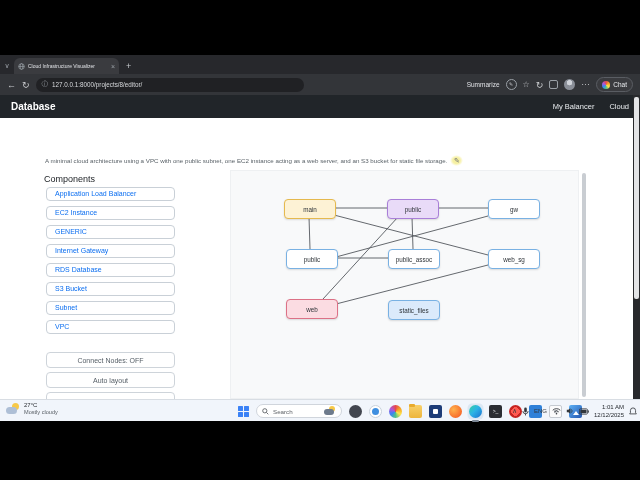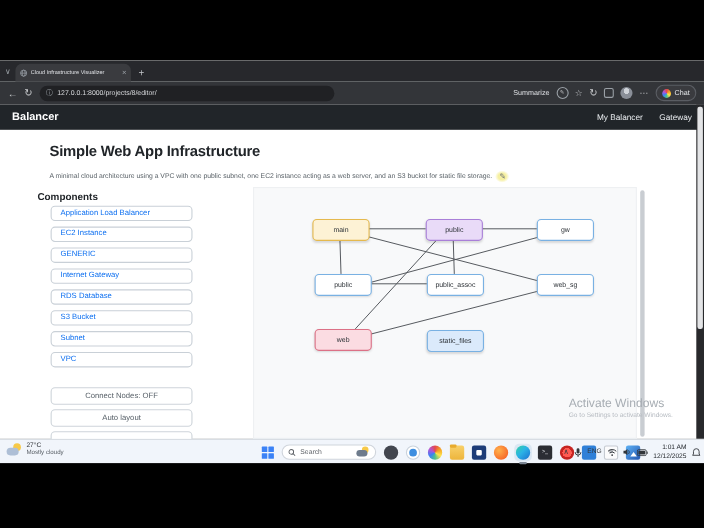--- a/index.html
+++ b/index.html
@@ -30,21 +30,21 @@
   .chat-label{color:#e8eaed;font-size:6.5px;}
   
   .navbar{position:absolute;left:0;top:40px;width:640px;height:23px;background:#212529;display:flex;align-items:center;padding:0 11px;box-sizing:border-box;}
   .brand{color:#fff;font-size:10px;font-weight:700;}
   .nav-spacer{flex:1;}
   .nav-link{color:#e9ecef;font-size:7.5px;margin-left:15px;}
   .page-title{position:absolute;left:45px;top:75px;font-size:13.5px;font-weight:600;color:#212529;letter-spacing:-0.2px;}
   .page-desc{position:absolute;left:45px;top:100px;font-size:6.2px;color:#5a6268;white-space:nowrap;display:flex;align-items:center;gap:3px;}
   .edit-hl{display:inline-flex;width:13px;height:11px;border-radius:50%;align-items:center;justify-content:center;
            background:radial-gradient(closest-side,#f6f0a2 55%,rgba(246,240,162,0));color:#6b7177;font-size:7px;}
-  .side-heading{position:absolute;left:34px;top:119px;font-size:9px;font-weight:700;color:#212529;}
+  .side-heading{position:absolute;left:44px;top:119px;font-size:9px;font-weight:400;color:#212529;}
   .comp-list{position:absolute;left:46px;top:132px;width:129px;display:flex;flex-direction:column;gap:5.5px;}
   .comp-btn{height:13.5px;border:1px solid #c9d0d7;border-radius:4px;background:#fff;color:#0b6ef0;font-size:7px;
             display:flex;align-items:center;padding-left:8px;box-sizing:border-box;}
   .action-list{position:absolute;left:46px;top:297px;width:129px;display:flex;flex-direction:column;gap:4px;}
   .action-btn{height:16px;border:1px solid #ced4da;border-radius:4px;background:#fff;color:#555e66;font-size:7px;
               display:flex;align-items:center;justify-content:center;box-sizing:border-box;}
   
   .canvas{position:absolute;left:230px;top:115px;width:349px;height:229px;background:#f8f9fa;border:1px solid #eef0f2;box-sizing:border-box;}
   .edges-svg{position:absolute;left:0;top:0;}
   .node{position:absolute;width:50px;height:18px;border-radius:4px;border:1px solid;display:flex;align-items:center;
@@ -122,27 +122,26 @@
       <span class="ext-box"></span>
       <span class="avatar"></span>
       <span class="dots">⋯</span>
       <div class="chatpill">
         <span class="grad-dot"></span>
         <span class="chat-label">Chat</span>
       </div>
     </div>
 
     <div class="navbar">
-      <span class="brand">Balancer</span>
+      <span class="brand">Database</span>
       <span class="nav-spacer"></span>
       <span class="nav-link">My Balancer</span>
-      <span class="nav-link">Gateway</span>
-    </div>
-
-    <div class="page-title">Simple Web App Infrastructure</div>
+      <span class="nav-link">Cloud</span>
+    </div>
+
     <div class="page-desc">
       <span>A minimal cloud architecture using a VPC with one public subnet, one EC2 instance acting as a web server, and an S3 bucket for static file storage.</span>
       <span class="edit-hl">✎</span>
     </div>
 
     <div class="side-heading">Components</div>
     <div class="comp-list" id="component-list">
         <div class="comp-btn">Application Load Balancer</div>
         <div class="comp-btn">EC2 Instance</div>
         <div class="comp-btn">GENERIC</div>
@@ -180,24 +179,20 @@
         <div class="node" style="left: 157px; top: 129px; width: 50px; height: 18px; background: rgb(219, 234, 251); border-color: rgb(121, 177, 227);">static_files</div>
       </div>
     <div class="canvas-scroll"></div>
 
     <div class="page-scroll">
       <div class="page-thumb"></div>
     </div>
   </div>
 
 
-  <div class="activate">
-    <div class="l1">Activate Windows</div>
-    <div class="l2">Go to Settings to activate Windows.</div>
-  </div>
 
   <div class="taskbar">
     <div class="weather">
       <div class="w-icon">
           <div class="w-sun"></div>
           <div class="w-cloud"></div>
         </div>
       <div class="w-text">
         <div class="w-temp">27°C</div>
         <div class="w-cond">Mostly cloudy</div>

